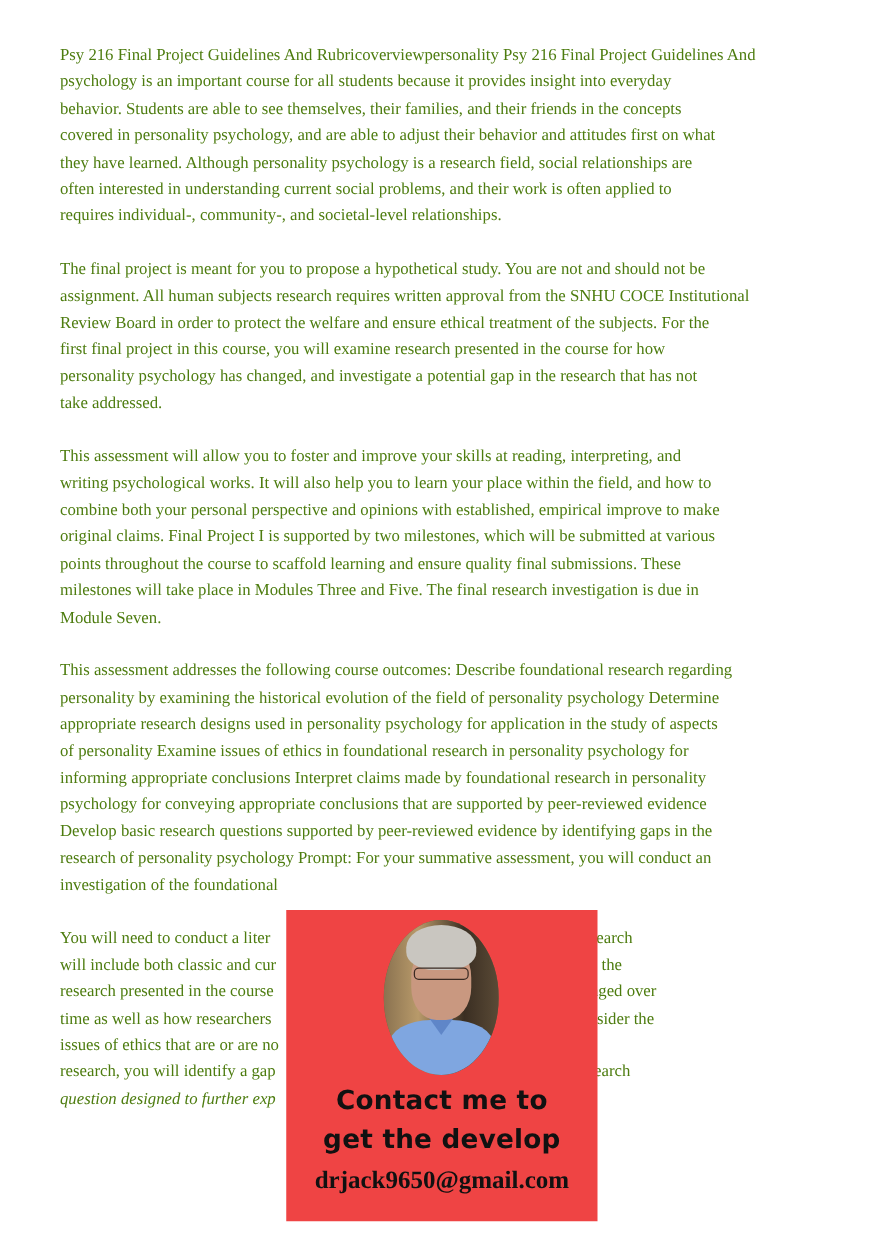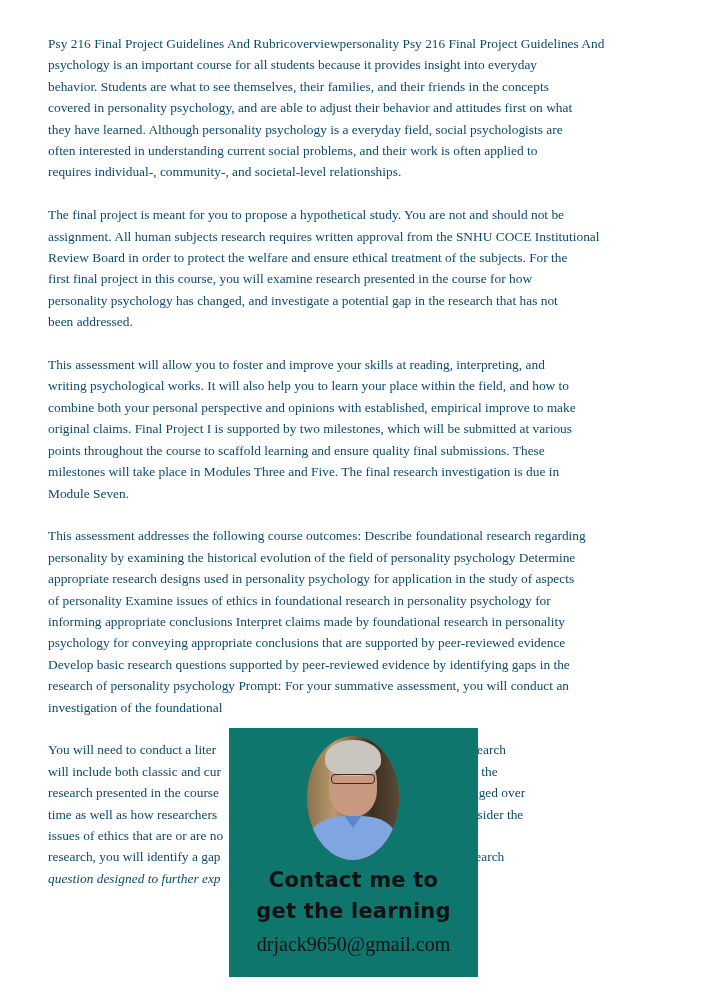--- a/index.html
+++ b/index.html
@@ -14,37 +14,37 @@
       overflow: hidden;
     }
     .page {
       position: absolute;
       left: 48px;
       top: 33px;
       width: 620px;
       font-family: "Liberation Serif", serif;
       font-size: 13.4px;
       line-height: 21.4px;
-      color: #0c4a6e;
+      color: #4d7c0f;
     }
     .para {
       margin: 0 0 21.4px 0;
       white-space: normal;
     }
     .line {
       display: block;
       white-space: nowrap;
     }
     .ad-overlay {
       position: absolute;
       left: 229px;
       top: 728px;
       width: 249px;
       height: 249px;
-      background: #0f766e;
+      background: #ef4444;
     }
     .portrait {
       position: absolute;
       left: 78px;
       top: 8px;
       width: 92px;
       height: 124px;
       border-radius: 50%;
       overflow: hidden;
       background: #6e5a3e;
@@ -98,46 +98,46 @@
       letter-spacing: 0.2px;
     }
     .ad-headline span { display: block; }
     .ad-email {
       position: absolute;
       left: 0;
       top: 203px;
       width: 249px;
       text-align: center;
       font-family: "Liberation Serif", serif;
-      font-weight: normal;
+      font-weight: bold;
       font-size: 20px;
       line-height: 26px;
       color: #111111;
     }
   </style>
 </head>
 <body>
 
 <div class="page">
   <p class="para">
     <span class="line">Psy 216 Final Project Guidelines And Rubricoverviewpersonality Psy 216 Final Project Guidelines And</span>
     <span class="line">psychology is an important course for all students because it provides insight into everyday</span>
-    <span class="line">behavior. Students are what to see themselves, their families, and their friends in the concepts</span>
+    <span class="line">behavior. Students are able to see themselves, their families, and their friends in the concepts</span>
     <span class="line">covered in personality psychology, and are able to adjust their behavior and attitudes first on what</span>
-    <span class="line">they have learned. Although personality psychology is a everyday field, social psychologists are</span>
+    <span class="line">they have learned. Although personality psychology is a research field, social relationships are</span>
     <span class="line">often interested in understanding current social problems, and their work is often applied to</span>
     <span class="line">requires individual-, community-, and societal-level relationships.</span>
   </p>
   <p class="para">
     <span class="line">The final project is meant for you to propose a hypothetical study. You are not and should not be</span>
     <span class="line">assignment. All human subjects research requires written approval from the SNHU COCE Institutional</span>
     <span class="line">Review Board in order to protect the welfare and ensure ethical treatment of the subjects. For the</span>
     <span class="line">first final project in this course, you will examine research presented in the course for how</span>
     <span class="line">personality psychology has changed, and investigate a potential gap in the research that has not</span>
-    <span class="line">been addressed.</span>
+    <span class="line">take addressed.</span>
   </p>
   <p class="para">
     <span class="line">This assessment will allow you to foster and improve your skills at reading, interpreting, and</span>
     <span class="line">writing psychological works. It will also help you to learn your place within the field, and how to</span>
     <span class="line">combine both your personal perspective and opinions with established, empirical improve to make</span>
     <span class="line">original claims. Final Project I is supported by two milestones, which will be submitted at various</span>
     <span class="line">points throughout the course to scaffold learning and ensure quality final submissions. These</span>
     <span class="line">milestones will take place in Modules Three and Five. The final research investigation is due in</span>
     <span class="line">Module Seven.</span>
   </p>
@@ -167,16 +167,16 @@
   <div class="portrait" title="Portrait of an older man with glasses in a blue shirt">
     <div class="bg"></div>
     <div class="shirt"></div>
     <div class="collar"></div>
     <div class="face"></div>
     <div class="hair"></div>
     <div class="glasses"></div>
   </div>
   <div class="ad-headline">
     <span>Contact me to</span>
-    <span>get the learning</span>
+    <span>get the develop</span>
   </div>
   <div class="ad-email">drjack9650@gmail.com</div>
 </div>
 
 </body></html>

